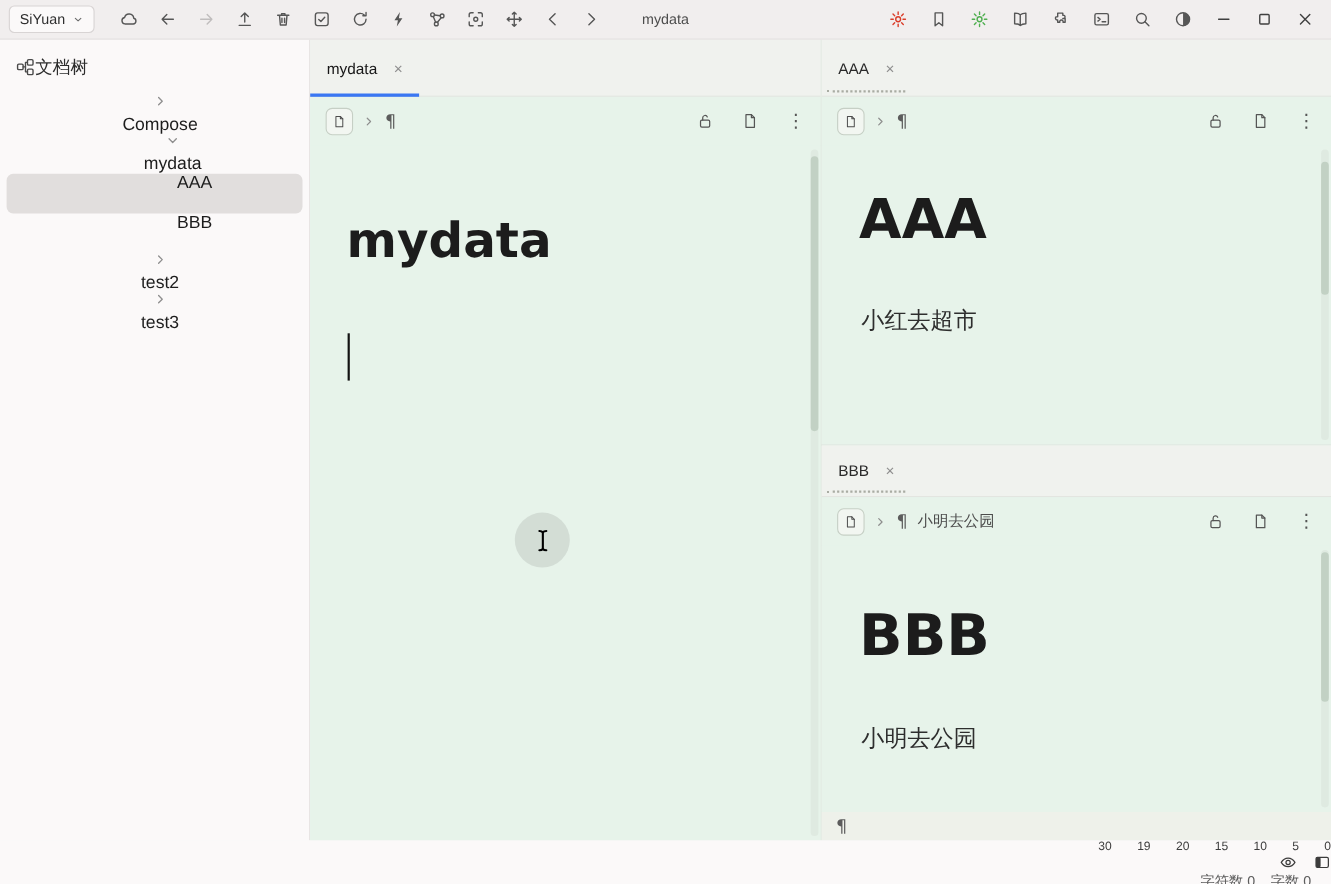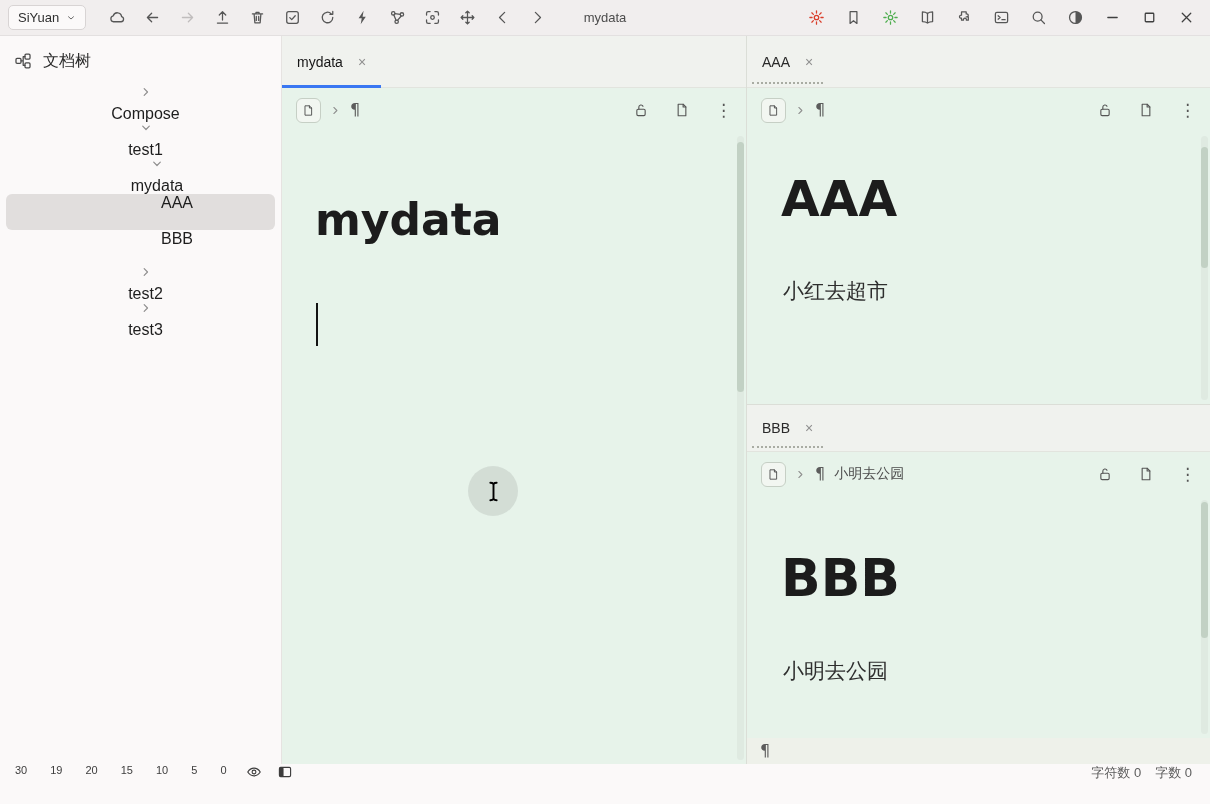--- a/index.html
+++ b/index.html
@@ -25,21 +25,21 @@
   .app-button svg{width:10px;height:10px;color:#6a6a6a;stroke-width:2;}
   .icon-btn{width:28px;height:28px;display:flex;align-items:center;justify-content:center;color:var(--icon);border-radius:5px;flex:0 0 auto;}
   .icon-btn svg{width:17px;height:17px;}
   .icon-btn.disabled{color:#c0bdbd;}
   .icon-btn.red{color:#da3d2a;}
   .icon-btn.grn{color:#4fae4f;}
   .icon-btn.winctl{color:#3f3f3f;}
 
   
   .sidebar{position:absolute;top:36px;left:0;width:282px;height:728px;background:var(--side);border-right:1px solid #e6e3e1;}
-  .side-header{height:50px;display:flex;align-items:center;gap:11px;padding:0 14px;font-size:16px;color:#2c2c2c;}
+  .side-header{height:50px;display:flex;align-items:center;gap:0;padding:0 14px;font-size:16px;color:#2c2c2c;}
   .side-header .hicon{color:#4a4a4a;}
   .side-header svg{width:18px;height:18px;stroke-width:1.4;}
   .tree-item{height:36px;margin:0 6px;border-radius:6px;display:flex;align-items:center;gap:7px;font-size:16px;color:#1d1d1d;flex-direction:column;}
   .tree-item .chev{width:12px;height:12px;color:#8f8f8f;flex:0 0 auto;}
   .tree-item .chev svg{width:12px;height:12px;stroke-width:2;}
   .lv0{padding-left:10px;}
   .lv1{padding-left:33px;}
   .lv2{padding-left:73px;}
   .tree-item.selected{background:#e1dedd;}
   .closed-nb{position:absolute;left:6px;bottom:8px;right:6px;height:34px;display:flex;align-items:center;gap:7px;padding-left:10px;font-size:14px;color:#333;}
@@ -75,21 +75,21 @@
   .pane-main .doc-title{font-size:44px;margin:64px 0 0 33px;}
   .pane-aaa .doc-title{font-size:50px;margin:40px 0 0 34px;}
   .pane-bbb .doc-title{font-size:52px;margin:54px 0 0 34px;}
   .body-text{font-size:21px;color:#2e2e2e;margin:50px 0 0 36px;}
   .caret{position:absolute;left:34px;top:171px;width:2px;height:43px;background:#131313;}
   .vscroll{position:absolute;top:4px;bottom:4px;right:2px;width:7px;border-radius:4px;background:#dfeae1;}
   .vscroll .thumb{position:absolute;left:0;width:7px;border-radius:4px;background:#c2d1c4;}
   .bbb-strip{height:26px;background:#eef1ea;display:flex;align-items:center;padding-left:13px;flex:0 0 auto;}
 
   
-  .statusbar{position:absolute;left:0;top:764px;width:100%;height:40px;background:var(--side);display:flex;align-items:flex-start;}
+  .statusbar{position:absolute;left:0;top:764px;width:100%;height:40px;background:var(--side);display:flex;align-items:flex-end;flex-direction:column;}
   .ruler{display:flex;align-items:center;gap:23px;padding-left:15px;font-size:11px;color:#3d3d3d;}
   .sb-icons{display:flex;align-items:center;gap:15px;margin-left:19px;color:#3c3c3c;}
   .sb-icons svg{width:16px;height:16px;stroke-width:1.4;}
   .counts{margin-left:auto;display:flex;gap:14px;padding-right:18px;font-size:13px;color:#5d5d5d;}
 
   
   .cursor-fx{position:absolute;left:468px;top:466px;width:50px;height:50px;border-radius:50%;background:rgba(110,110,110,0.17);display:flex;align-items:center;justify-content:center;z-index:9;pointer-events:none;}
   .cursor-fx svg{width:27px;height:27px;color:#000;stroke-width:1.7;}
 </style>
 </head>
@@ -255,28 +255,20 @@
   </div>
 
   <div class="tree">
     <div class="tree-item lv0">
       <span class="chev">
           <svg viewBox="0 0 20 20">
             <path d="m7 4.5 5.5 5.5L7 15.5"></path>
           </svg>
         </span>
       <span>Compose</span>
-    </div>
-    <div class="tree-item lv0">
-      <span class="chev">
-          <svg viewBox="0 0 20 20">
-            <path d="m4.5 7 5.5 5.5L15.5 7"></path>
-          </svg>
-        </span>
-      <span>test1</span>
     </div>
     <div class="tree-item lv1">
       <span class="chev">
           <svg viewBox="0 0 20 20">
             <path d="m4.5 7 5.5 5.5L15.5 7"></path>
           </svg>
         </span>
       <span>mydata</span>
     </div>
     <div class="tree-item lv2 selected">

